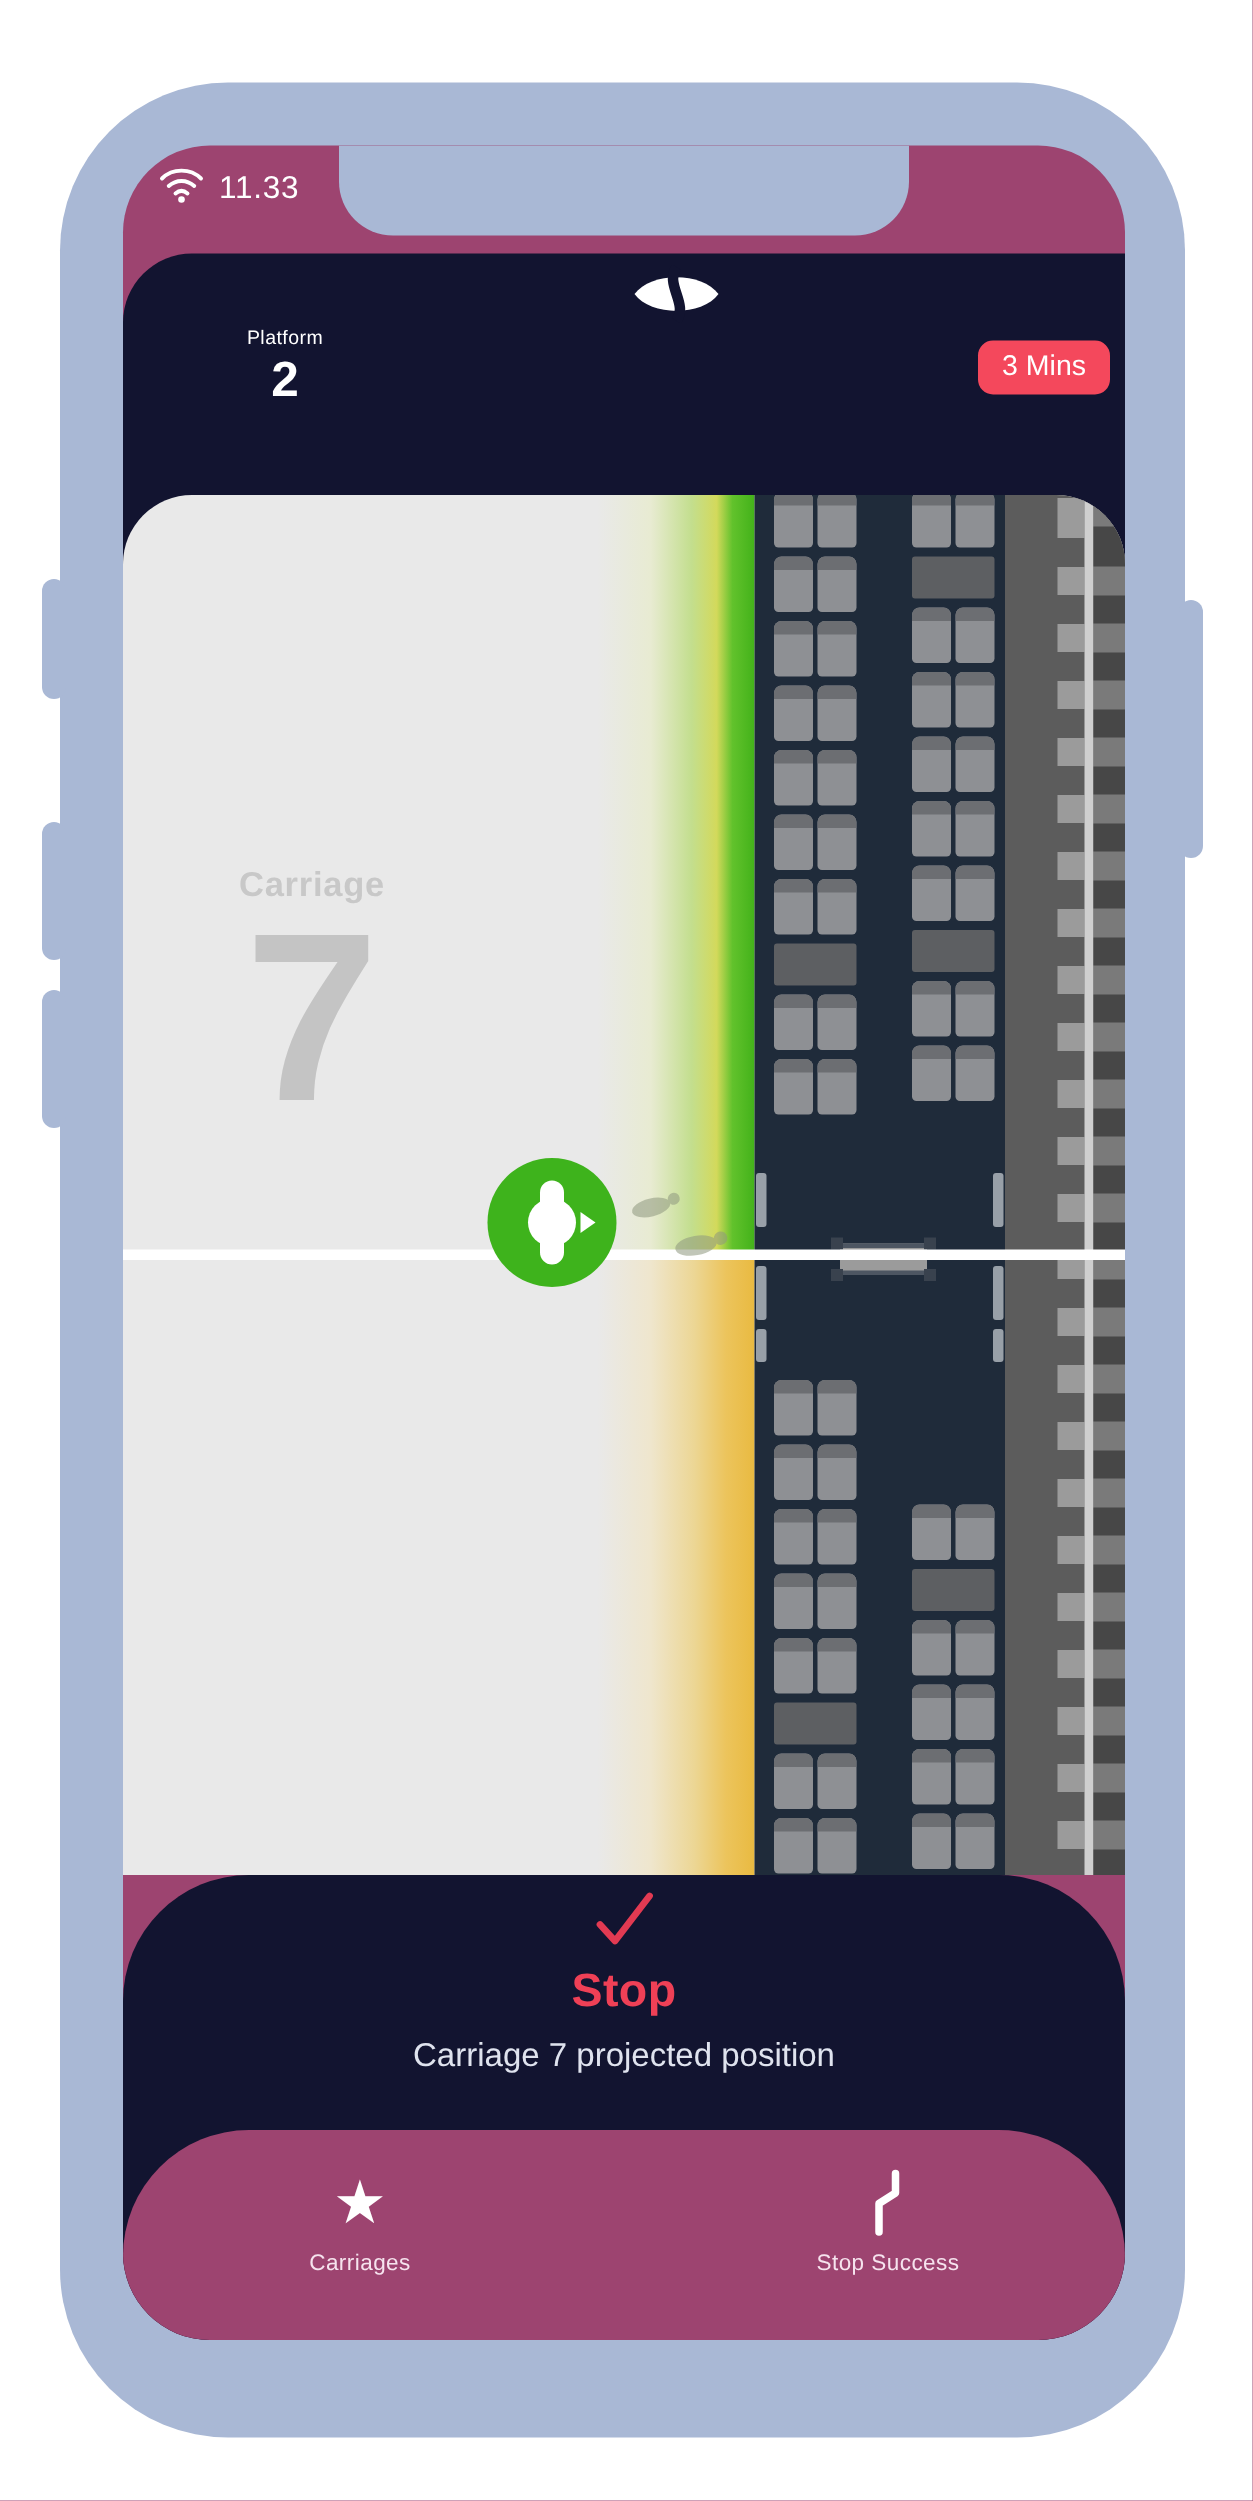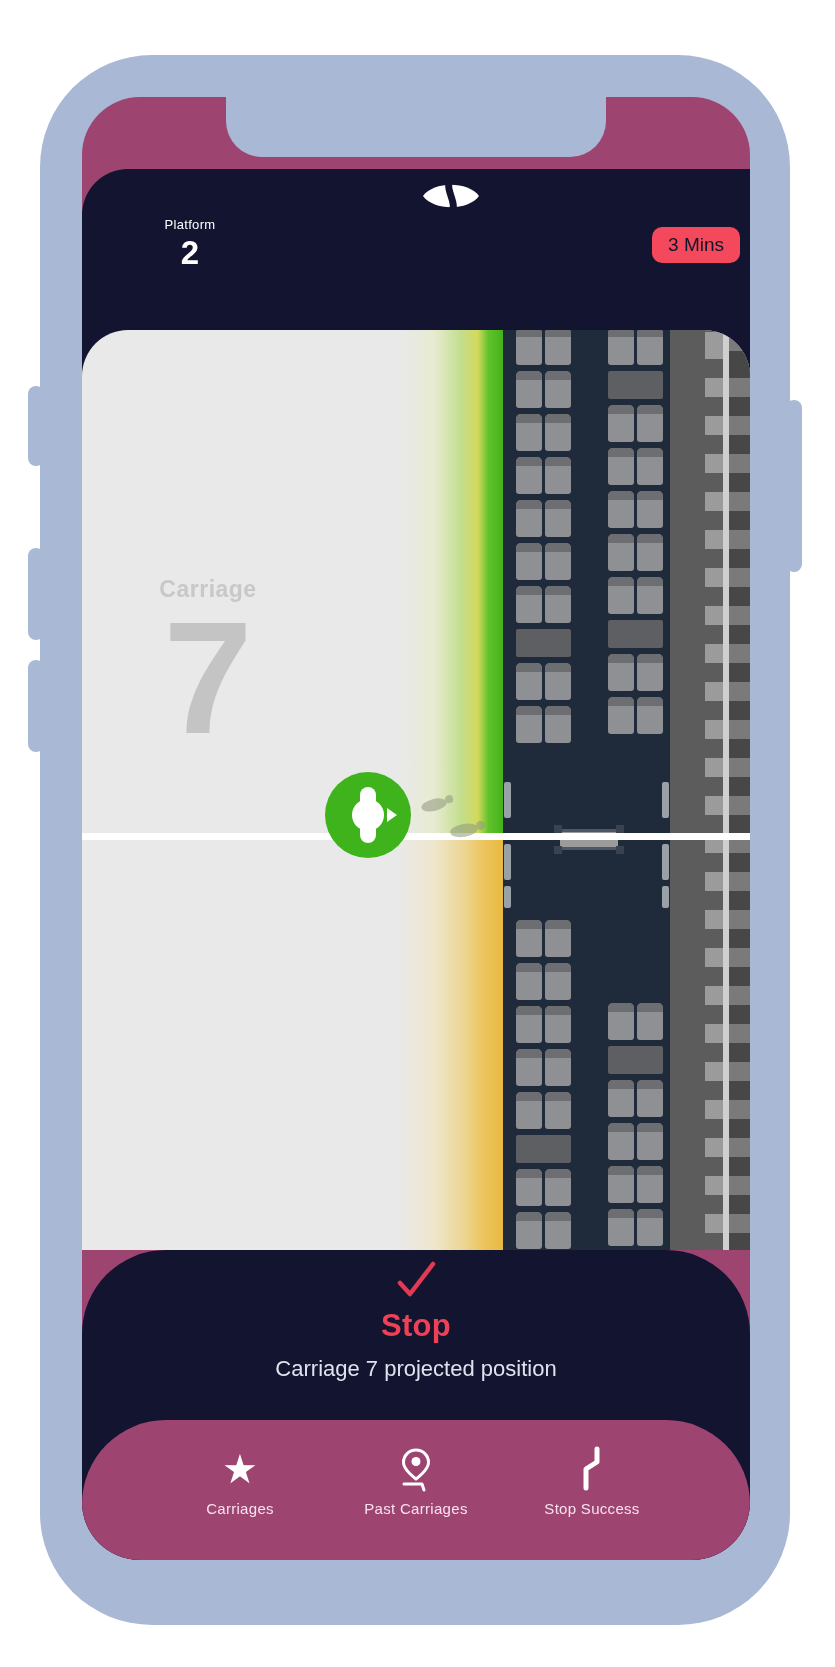--- a/index.html
+++ b/index.html
@@ -23,21 +23,21 @@
   .wifi-icon{left:24px;top:13px;}
   .status-time{left:64px;top:17px;color:#ffffff;font-size:21px;letter-spacing:.5px;}
   
   .header{left:0;top:72px;width:738px;height:210px;background:#121430;border-radius:46px 46px 0 0;z-index:1;}
   .logo{left:50%;top:8px;transform:translateX(-50%);}
   .platform-block{left:56px;top:48px;width:104px;text-align:center;color:#ffffff;}
   .platform-label{font-size:13px;letter-spacing:.3px;}
   .platform-number{font-size:33px;font-weight:700;margin-top:2px;}
   .station-name{left:0;top:46px;width:668px;text-align:center;color:#ffffff;font-size:27px;font-weight:700;letter-spacing:.3px;}
   .train-departure{left:0;top:84px;width:668px;text-align:center;color:#f2f2f6;font-size:18px;}
-  .eta-badge{right:80px;top:58px;background:#f4485c;color:#0f172a;font-size:19px;padding:7px 16px;border-radius:10px;}
+  .eta-badge{right:80px;top:58px;background:#f4485c;color:#ffffff;font-size:19px;padding:7px 16px;border-radius:10px;}
   
   .map{left:0;top:233px;width:668px;height:920px;background:#e9e9e9;border-radius:46px 46px 0 0;overflow:hidden;z-index:2;}
   .carriage-label{left:46px;top:246px;width:160px;text-align:center;font-size:23px;color:#c8c8c8;letter-spacing:.5px;font-weight:bold;}
   .carriage-number{left:46px;top:268px;width:160px;text-align:center;font-size:160px;font-weight:600;color:#c4c4c4;line-height:1;}
   .grad-green{left:316px;top:0;width:105px;height:506px;
     background:linear-gradient(90deg,rgba(233,233,233,0) 0%,#e8ebd2 34%,#c3de8e 60%,#d3d95b 76%,#62c22c 86%,#43b21a 100%);}
   .grad-gold{left:316px;top:506px;width:105px;height:414px;
     background:linear-gradient(90deg,rgba(233,233,233,0) 0%,#efe6cd 34%,#ecd694 62%,#ecc45c 82%,#e9ba41 100%);}
   .train{left:421px;top:0;width:167px;height:920px;background:#1f2b3a;overflow:hidden;}
   .edge-strip{left:588px;top:0;width:80px;height:920px;background:#5c5c5c;overflow:hidden;}
@@ -75,20 +75,33 @@
 <body>
 
 <div class="abs phone-frame"></div>
 <div class="abs side-btn btn-l1"></div>
 <div class="abs side-btn btn-l2"></div>
 <div class="abs side-btn btn-l3"></div>
 <div class="abs side-btn btn-r1"></div>
 
 <div class="abs screen">
 
+  <div class="abs status-bar">
+    <span class="abs wifi-icon">
+      <svg width="30" height="26" viewBox="0 0 30 26">
+        <g fill="none" stroke="#ffffff" stroke-width="2.6" stroke-linecap="round">
+          <path d="M2 9 C9 2, 21 2, 28 9"></path>
+          <path d="M6.5 14 C11.5 9.5, 18.5 9.5, 23.5 14"></path>
+          <path d="M11 19 C13.5 16.8, 16.5 16.8, 19 19"></path>
+        </g>
+        <circle cx="15" cy="23" r="2.2" fill="#ffffff"></circle>
+      </svg>
+    </span>
+    <span class="abs status-time">11.33</span>
+  </div>
   <div class="abs notch"></div>
 
   <div class="abs header">
     <span class="abs logo">
       <svg width="62" height="38" viewBox="0 0 62 38">
         <path d="M3 19 C 14 4, 48 4, 59 19 C 48 34, 14 34, 3 19 Z" fill="#ffffff"></path>
         <path d="M31 1 C 23 13, 39 25, 31 37" stroke="#121430" stroke-width="7" fill="none"></path>
       </svg>
     </span>
     <div class="abs platform-block">
@@ -283,30 +296,20 @@
 
   <div class="abs bottom-nav">
     <div class="nav-item">
       <div class="nav-icon">
           <span class="star-glyph">★</span>
         </div>
       <div class="nav-label">Carriages</div>
     </div>
     <div class="nav-item">
       <div class="nav-icon">
-        <svg width="38" height="46" viewBox="0 0 38 46">
-          <path d="M19 4 C12 4 6.5 9.5 6.5 16.5 C6.5 24 19 33 19 33 C19 33 31.5 24 31.5 16.5 C31.5 9.5 26 4 19 4 Z" fill="none" stroke="#ffffff" stroke-width="3"></path>
-          <circle cx="19" cy="15.5" r="4.5" fill="#ffffff"></circle>
-          <polyline points="7,38 25,38 27,44" fill="none" stroke="#ffffff" stroke-width="3" stroke-linecap="round" stroke-linejoin="round"></polyline>
-        </svg>
-      </div>
-      <div class="nav-label">Past Carriages</div>
-    </div>
-    <div class="nav-item">
-      <div class="nav-icon">
         <svg width="28" height="46" viewBox="0 0 28 46">
           <path d="M19 3 V16 L8 23 V42" fill="none" stroke="#ffffff" stroke-width="5" stroke-linecap="round" stroke-linejoin="round"></path>
         </svg>
       </div>
       <div class="nav-label">Stop Success</div>
     </div>
   </div>
 
 </div>
 

